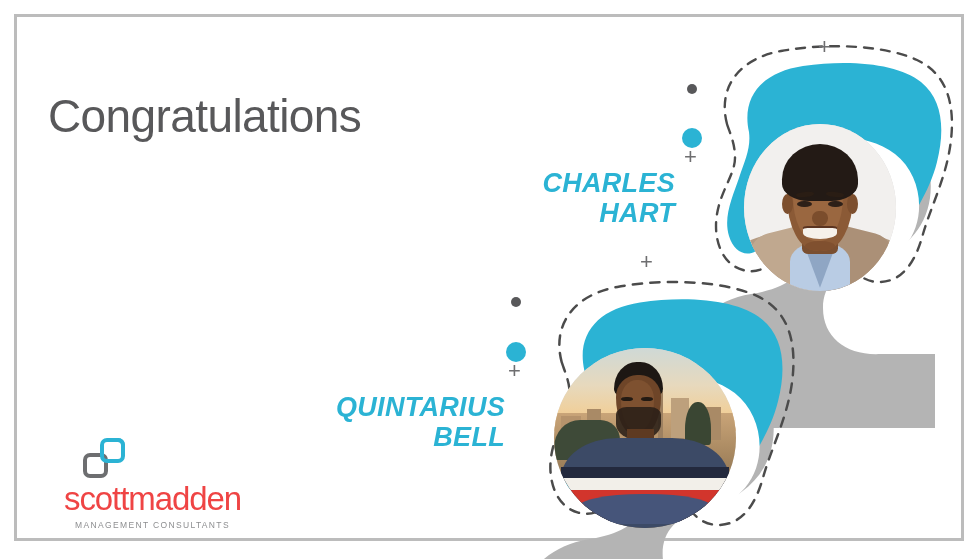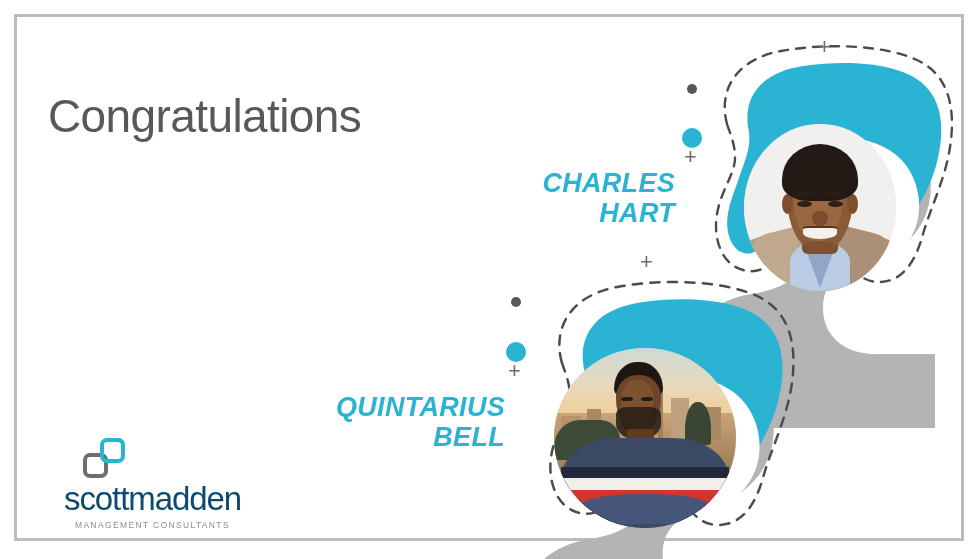--- a/index.html
+++ b/index.html
@@ -86,21 +86,21 @@
     border-left: none;
     border-bottom: none;
     border-radius: 0 7px 0 0;
     width: 13px;
     height: 13px;
     background: transparent;
   }
   #logo-wordmark {
     font-size: 33px;
     font-weight: normal;
-    color: #0c4a6e;
+    color: #ef4444;
     letter-spacing: -1.1px;
     text-align: center;
     line-height: 1;
   }
   #logo-tagline {
     margin-top: 5px;
     font-size: 8.5px;
     letter-spacing: 1.35px;
     color: #8d8e90;
     text-align: center;

